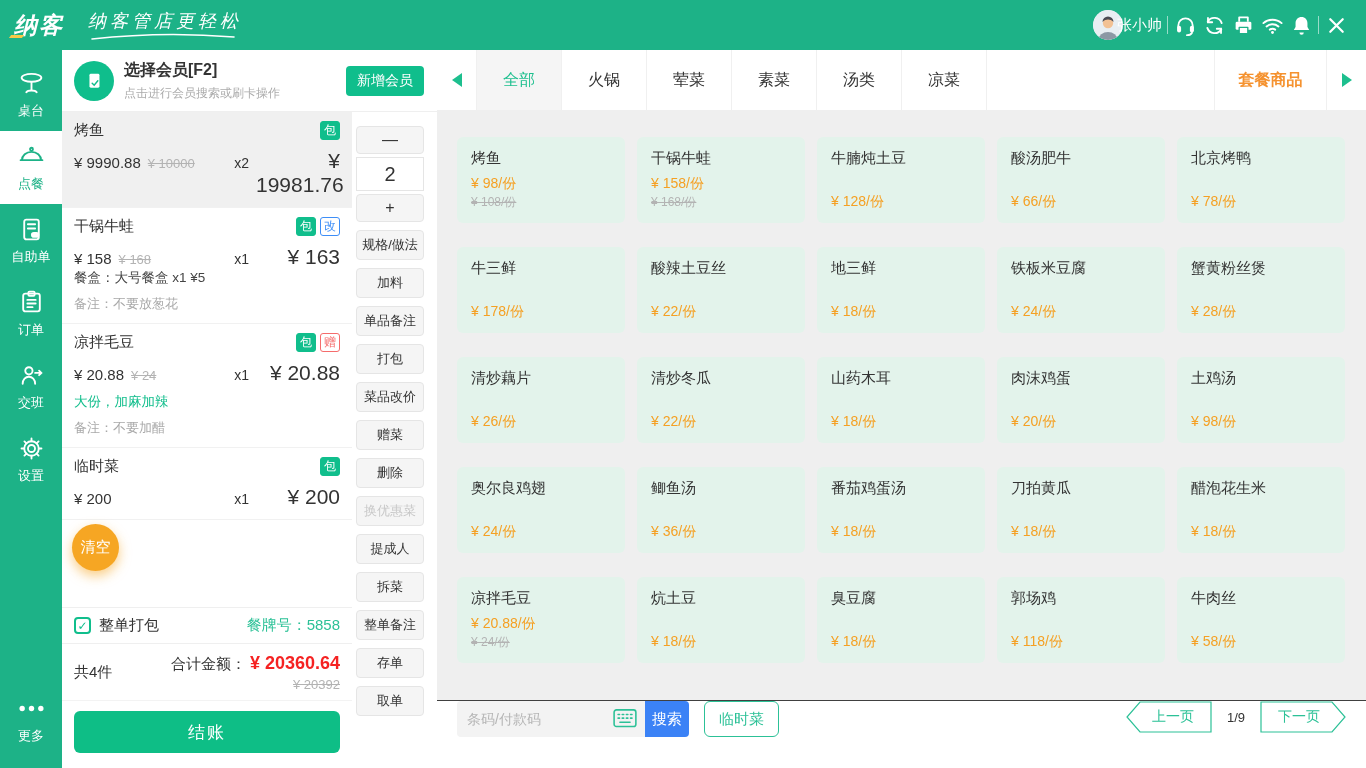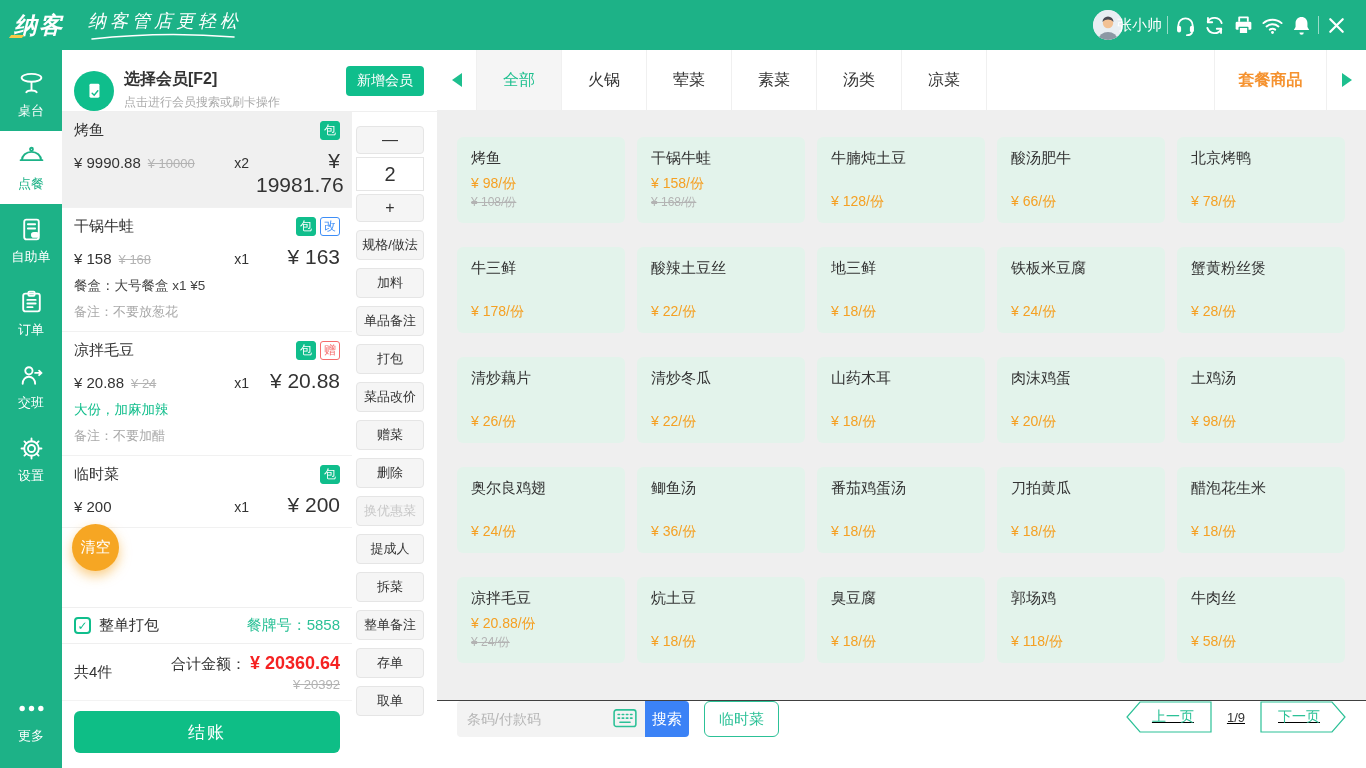--- a/index.html
+++ b/index.html
@@ -21,21 +21,21 @@
 
   
   .sidebar { position:absolute; top:50px; left:0; bottom:0; width:62px; background:#1DB287; color:#fff; display:flex; flex-direction:column; padding-top:8px; z-index:4; }
   .sb-item { height:73px; display:flex; flex-direction:column; align-items:center; justify-content:center; gap:5px; font-size:13px; cursor:pointer; }
   .sb-item svg { width:27px; height:27px; }
   .sb-item.active { background:#fff; color:#1DB287; }
   .sb-more { margin-top:auto; margin-bottom:12px; }
 
   
   .left-wrap { position:absolute; left:62px; top:50px; width:375px; bottom:0; background:#fff; display:flex; flex-direction:column; }
-  .member-header { height:62px; border-bottom:1px solid #EFEFEF; display:flex; align-items:flex-end; padding-left:12px; position:relative; cursor:pointer; flex:0 0 auto; }
+  .member-header { height:62px; border-bottom:1px solid #EFEFEF; display:flex; align-items:center; padding-left:12px; position:relative; cursor:pointer; flex:0 0 auto; }
   .m-icon { width:40px; height:40px; border-radius:50%; background:#0FBE8C; display:flex; align-items:center; justify-content:center; flex:0 0 auto; }
   .m-text { margin-left:10px; }
   .m-title { font-size:16px; font-weight:bold; color:#333; }
   .m-sub { font-size:12px; color:#ABABAB; margin-top:4px; }
   .add-member { position:absolute; right:13px; top:16px; height:30px; padding:0 11px; background:#10BE8C; color:#fff; border:none; border-radius:4px; font-size:14px; cursor:pointer; }
   .panel-body { flex:1; display:flex; min-height:0; }
   .order-panel { width:290px; display:flex; flex-direction:column; min-height:0; }
   .order-list { flex:1; position:relative; overflow:hidden; }
   .o-item { padding:9px 12px 10px; border-bottom:1px solid #F1F1F1; cursor:pointer; }
   .o-item.selected { background:#F0F0F0; }
@@ -43,21 +43,21 @@
   .o-name { font-size:15px; color:#333; font-weight:500; }
   .o-badges { margin-left:auto; display:flex; gap:4px; }
   .badge { font-size:12px; line-height:15px; padding:1px 3px; border-radius:3px; }
   .badge.pack { background:#10BE8C; color:#fff; border:1px solid #10BE8C; }
   .badge.mod  { background:#fff; color:#3E8EF7; border:1px solid #3E8EF7; }
   .badge.gift { background:#fff; color:#F56C6C; border:1px solid #F56C6C; }
   .o-price-row { display:flex; align-items:baseline; gap:7px; margin-top:9px; font-size:15px; color:#333; }
   .o-orig { font-size:13px; color:#B3B3B3; text-decoration:line-through; }
   .o-qty { margin-left:auto; font-size:14px; }
   .o-total { width:84px; text-align:right; font-size:21px; }
-  .o-box { margin-top:8px; font-size:13.5px; color:#444; }
+  .o-box { font-size:13.5px; color:#444; }
   .o-spec { margin-top:8px; font-size:13.5px; color:#12BE8C; }
   .o-note { margin-top:8px; font-size:13px; color:#A9A9A9; }
   .clear-btn { position:absolute; left:10px; bottom:36px; width:47px; height:47px; border-radius:50%; border:none; background:#F6A623; color:#fff; font-size:15px; cursor:pointer; box-shadow:0 5px 12px rgba(246,166,35,.55); }
   .pack-row { flex:0 0 36px; border-top:1px solid #EFEFEF; display:flex; align-items:center; padding:0 12px; }
   .chk { width:17px; height:17px; border:2px solid #10BE8C; border-radius:4px; display:flex; align-items:center; justify-content:center; color:#10BE8C; font-size:12px; font-weight:bold; cursor:pointer; }
   .pack-label { font-size:15px; color:#333; margin-left:8px; }
   .card-no { margin-left:auto; font-size:15px; color:#2CC197; }
   .summary-row { border-top:1px solid #EFEFEF; padding:9px 12px 8px; display:flex; }
   .sum-count { font-size:15px; color:#333; align-self:center; }
   .sum-right { margin-left:auto; text-align:right; }
@@ -96,21 +96,21 @@
   .c-orig { font-size:12px; color:#B3B3B3; text-decoration:line-through; margin-top:1px; }
 
   
   .bottombar { height:68px; background:#fff; border-top:1px solid #404040; display:flex; align-items:flex-start; padding:0 20px; flex:0 0 auto; }
   .scan-wrap { position:relative; height:36px; }
   .scan-input { width:188px; height:36px; background:#F3F3F3; border:none; border-radius:4px 0 0 4px; padding:0 38px 0 10px; font-size:14px; color:#333; outline:none; }
   .scan-input::placeholder { color:#B5B5B5; }
   .kb-icon { position:absolute; right:8px; top:7px; width:24px; height:22px; cursor:pointer; }
   .search-btn { width:44px; height:36px; background:#3b82f6; border:none; border-radius:0 4px 4px 0; color:#fff; font-size:15px; cursor:pointer; }
   .temp-btn { margin-left:15px; height:36px; padding:0 14px; background:#fff; border:1px solid #2CC197; border-radius:6px; color:#2CC197; font-size:15px; cursor:pointer; }
-  .pager { margin-left:auto; display:flex; align-items:center; gap:15px;text-decoration:underline; }
+  .pager { margin-left:auto; display:flex; align-items:center; gap:15px; }
   .page-btn { position:relative; width:86px; height:32px; background:transparent; border:none; color:#2CC197; font-size:14px; cursor:pointer; }
   .page-btn svg { position:absolute; inset:0; width:100%; height:100%; }
   .page-btn .pg-label { position:relative; }
   .page-btn.prev .pg-label { padding-left:8px; }
   .page-btn.next .pg-label { padding-right:8px; }
   .page-num { font-size:13px; color:#333; }
 </style>
 </head>
 <body>
 

